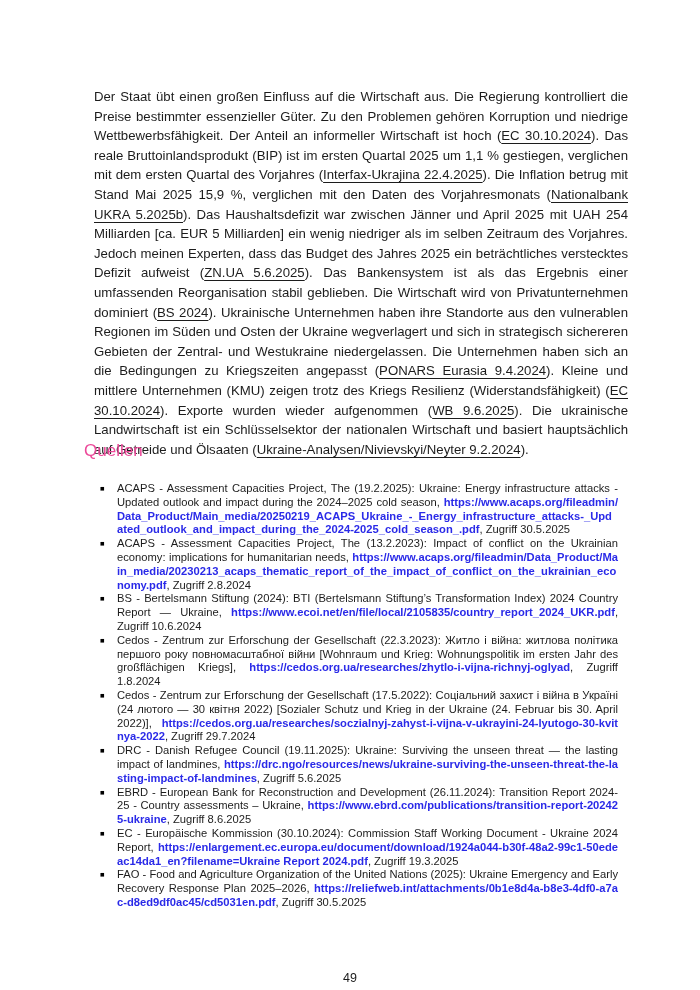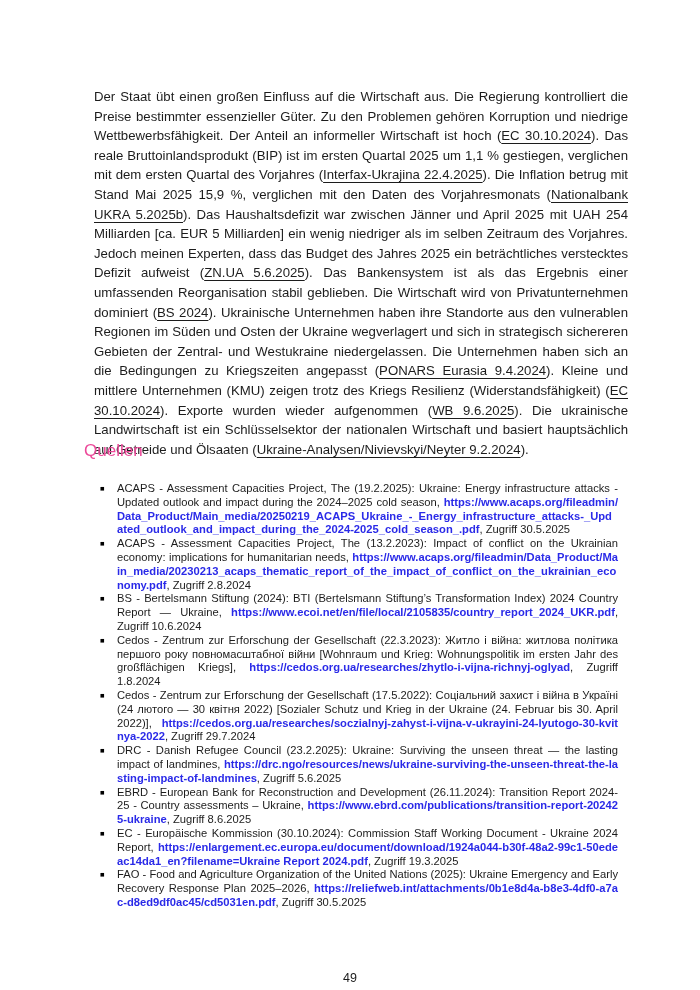--- a/index.html
+++ b/index.html
@@ -47,21 +47,21 @@
   <p class="body-text"><span>Der Staat übt einen großen Einfluss auf die Wirtschaft aus. Die Regierung kontrolliert die Preise bestimmter essenzieller Güter. Zu den Problemen gehören Korruption und niedrige Wettbewerbsfähigkeit. Der Anteil an informeller Wirtschaft ist hoch (</span><span class="cite">EC 30.10.2024</span><span>). Das reale Bruttoinlandsprodukt (BIP) ist im ersten Quartal 2025 um 1,1 % gestiegen, verglichen mit dem ersten Quartal des Vorjahres (</span><span class="cite">Interfax-Ukrajina 22.4.2025</span><span>). Die Inflation betrug mit Stand Mai 2025 15,9 %, verglichen mit den Daten des Vorjahresmonats (</span><span class="cite">Nationalbank UKRA 5.2025b</span><span>). Das Haushaltsdefizit war zwischen Jänner und April 2025 mit UAH 254 Milliarden [ca. EUR 5 Milliarden] ein wenig niedriger als im selben Zeitraum des Vorjahres. Jedoch meinen Experten, dass das Budget des Jahres 2025 ein beträchtliches verstecktes Defizit aufweist (</span><span class="cite">ZN.UA 5.6.2025</span><span>). Das Bankensystem ist als das Ergebnis einer umfassenden Reorganisation stabil geblieben. Die Wirtschaft wird von Privatunternehmen dominiert (</span><span class="cite">BS 2024</span><span>). Ukrainische Unternehmen haben ihre Standorte aus den vulnerablen Regionen im Süden und Osten der Ukraine wegverlagert und sich in strategisch sichereren Gebieten der Zentral- und Westukraine niedergelassen. Die Unternehmen haben sich an die Bedingungen zu Kriegszeiten angepasst (</span><span class="cite">PONARS Eurasia 9.4.2024</span><span>). Kleine und mittlere Unternehmen (KMU) zeigen trotz des Kriegs Resilienz (Widerstandsfähigkeit) (</span><span class="cite">EC 30.10.2024</span><span>). Exporte wurden wieder aufgenommen (</span><span class="cite">WB 9.6.2025</span><span>). Die ukrainische Landwirtschaft ist ein Schlüsselsektor der nationalen Wirtschaft und basiert hauptsächlich auf Getreide und Ölsaaten (</span><span class="cite">Ukraine-Analysen/Nivievskyi/Neyter 9.2.2024</span><span>).</span></p>
 
   <h2 class="quellen">Quellen</h2>
 
   <ul class="sources">
     <li class="source-item"><span class="bullet">■</span><span>ACAPS - Assessment Capacities Project, The (19.2.2025): Ukraine: Energy infrastructure attacks - Updated outlook and impact during the 2024–2025 cold season, </span><span class="link">https://www.acaps.org/fileadmin/Data_Product/Main_media/20250219_ACAPS_Ukraine_-_Energy_infrastructure_attacks-_Updated_outlook_and_impact_during_the_2024-2025_cold_season_.pdf</span><span>, Zugriff 30.5.2025</span></li>
     <li class="source-item"><span class="bullet">■</span><span>ACAPS - Assessment Capacities Project, The (13.2.2023): Impact of conflict on the Ukrainian economy: implications for humanitarian needs, </span><span class="link">https://www.acaps.org/fileadmin/Data_Product/Main_media/20230213_acaps_thematic_report_of_the_impact_of_conflict_on_the_ukrainian_economy.pdf</span><span>, Zugriff 2.8.2024</span></li>
     <li class="source-item"><span class="bullet">■</span><span>BS - Bertelsmann Stiftung (2024): BTI (Bertelsmann Stiftung’s Transformation Index) 2024 Country Report — Ukraine, </span><span class="link">https://www.ecoi.net/en/file/local/2105835/country_report_2024_UKR.pdf</span><span>, Zugriff 10.6.2024</span></li>
     <li class="source-item"><span class="bullet">■</span><span>Cedos - Zentrum zur Erforschung der Gesellschaft (22.3.2023): Житло і війна: житлова політика першого року повномасштабної війни [Wohnraum und Krieg: Wohnungspolitik im ersten Jahr des großflächigen Kriegs], </span><span class="link">https://cedos.org.ua/researches/zhytlo-i-vijna-richnyj-oglyad</span><span>, Zugriff 1.8.2024</span></li>
     <li class="source-item"><span class="bullet">■</span><span>Cedos - Zentrum zur Erforschung der Gesellschaft (17.5.2022): Соціальний захист і війна в Україні (24 лютого — 30 квітня 2022) [Sozialer Schutz und Krieg in der Ukraine (24. Februar bis 30. April 2022)], </span><span class="link">https://cedos.org.ua/researches/soczialnyj-zahyst-i-vijna-v-ukrayini-24-lyutogo-30-kvitnya-2022</span><span>, Zugriff 29.7.2024</span></li>
-    <li class="source-item"><span class="bullet">■</span><span>DRC - Danish Refugee Council (23.2.2025): Ukraine: Surviving the unseen threat — the lasting impact of landmines, </span><span class="link">https://drc.ngo/resources/news/ukraine-surviving-the-unseen-threat-the-lasting-impact-of-landmines</span><span>, Zugriff 5.6.2025</span></li>
+    <li class="source-item"><span class="bullet">■</span><span>DRC - Danish Refugee Council (19.11.2025): Ukraine: Surviving the unseen threat — the lasting impact of landmines, </span><span class="link">https://drc.ngo/resources/news/ukraine-surviving-the-unseen-threat-the-lasting-impact-of-landmines</span><span>, Zugriff 5.6.2025</span></li>
     <li class="source-item"><span class="bullet">■</span><span>EBRD - European Bank for Reconstruction and Development (26.11.2024): Transition Report 2024-25 - Country assessments – Ukraine, </span><span class="link">https://www.ebrd.com/publications/transition-report-202425-ukraine</span><span>, Zugriff 8.6.2025</span></li>
     <li class="source-item"><span class="bullet">■</span><span>EC - Europäische Kommission (30.10.2024): Commission Staff Working Document - Ukraine 2024 Report, </span><span class="link">https://enlargement.ec.europa.eu/document/download/1924a044-b30f-48a2-99c1-50edeac14da1_en?filename=Ukraine Report 2024.pdf</span><span>, Zugriff 19.3.2025</span></li>
     <li class="source-item"><span class="bullet">■</span><span>FAO - Food and Agriculture Organization of the United Nations (2025): Ukraine Emergency and Early Recovery Response Plan 2025–2026, </span><span class="link">https://reliefweb.int/attachments/0b1e8d4a-b8e3-4df0-a7ac-d8ed9df0ac45/cd5031en.pdf</span><span>, Zugriff 30.5.2025</span></li>
   </ul>
 
   <div class="page-number">49</div>
 
 </div>
 
 </body></html>

